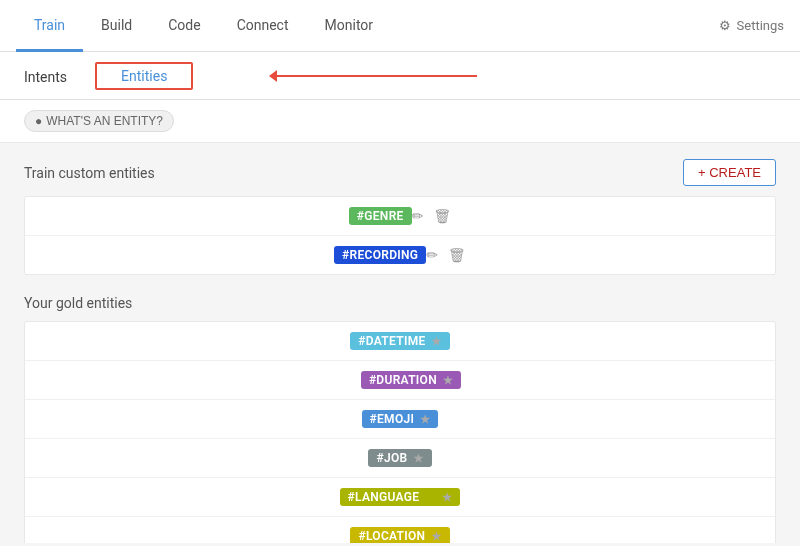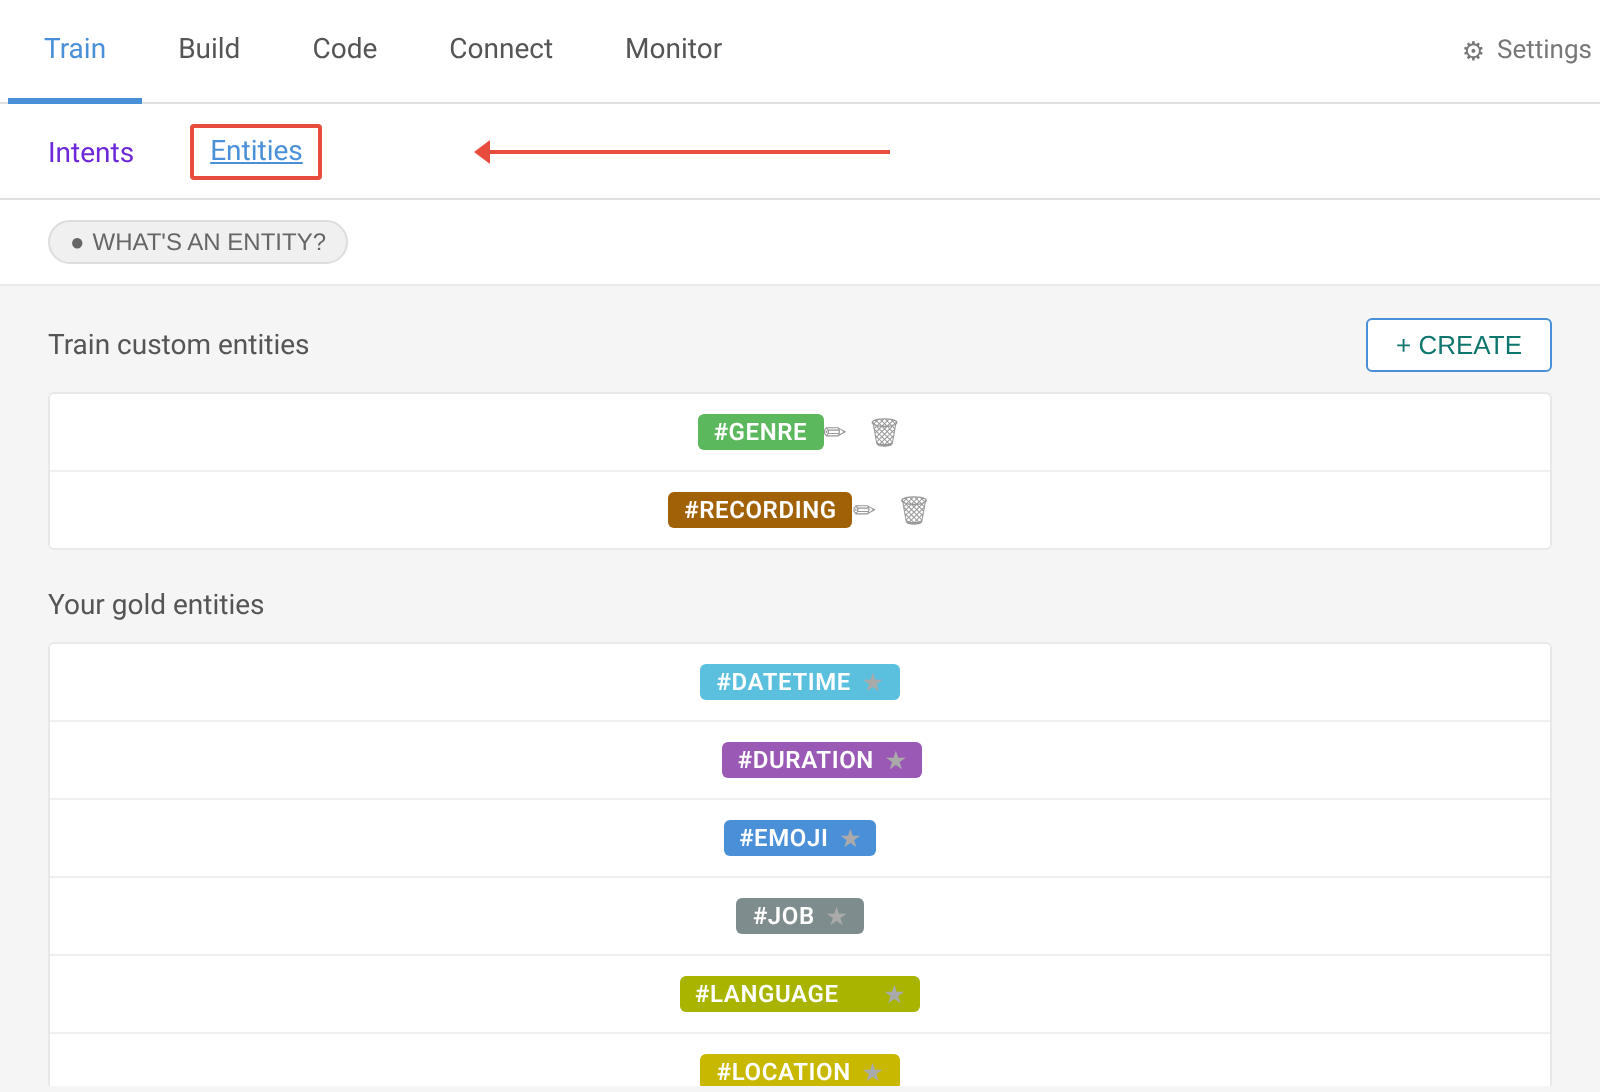--- a/index.html
+++ b/index.html
@@ -12,21 +12,21 @@
       height: 546px;
       overflow: hidden;
     }
 
     
     .top-nav {
       background: #ffffff;
       border-bottom: 1px solid #e0e0e0;
       display: flex;
       align-items: center;
-      padding: 0 4px;
+      padding: 0 16px;
       height: 52px;
     }
     .nav-tabs {
       display: flex;
       align-items: center;
       height: 100%;
       flex: 1;
     }
     .nav-tab {
       padding: 0 18px;
@@ -62,34 +62,33 @@
       height: 48px;
     }
     .sub-tab {
       padding: 4px 12px 0 0;
       margin-right: 16px;
       height: 100%;
       display: flex;
       align-items: center;
       cursor: pointer;
       font-size: 14px;
-      color: #6d28d9;
+      color: #404040;
       border-bottom: 2px solid transparent;
       position: relative;
     }
     .sub-tab.active {
       color: #4a90d9;
       border-bottom: 2px solid #4a90d9;
       border: 2px solid #e74c3c;
       border-radius: 2px;
-      padding: 4px 8px;
+      padding: 4px 24px;
       height: auto;
       margin-top: 0;
       align-self: center;
-      text-decoration: underline;
     }
     .arrow-annotation {
       display: flex;
       align-items: center;
       margin-left: 60px;
       padding: 4px 0;
     }
     .arrow-line {
       height: 2px;
       width: 200px;
@@ -139,21 +138,21 @@
     }
     .section-title {
       font-size: 14px;
       color: #555;
       font-weight: normal;
     }
     .create-btn {
       display: inline-flex;
       align-items: center;
       gap: 4px;
-      color: #0f766e;
+      color: #b91c1c;
       border: 1px solid #4a90d9;
       border-radius: 3px;
       padding: 5px 14px;
       font-size: 13px;
       background: #fff;
       cursor: pointer;
     }
 
     
     .entity-list {
@@ -177,21 +176,21 @@
       align-items: center;
       gap: 4px;
       border-radius: 3px;
       padding: 2px 8px;
       font-size: 12px;
       font-weight: 600;
       color: #fff;
       letter-spacing: 0.3px;
     }
     .tag-green { background: #5cb85c; }
-    .tag-orange { background: #a16207; }
+    .tag-orange { background: #1d4ed8; }
     .tag-teal { background: #5bc0de; }
     .tag-purple { background: #9b59b6; margin-left: 22px; }
     .tag-blue { background: #4a90d9; }
     .tag-gray { background: #7f8c8d; }
     .tag-lime { background: #a8b400; gap: 21px; }
     .tag-yellow { background: #c9b800; }
 
     .entity-actions {
       display: flex;
       align-items: center;

